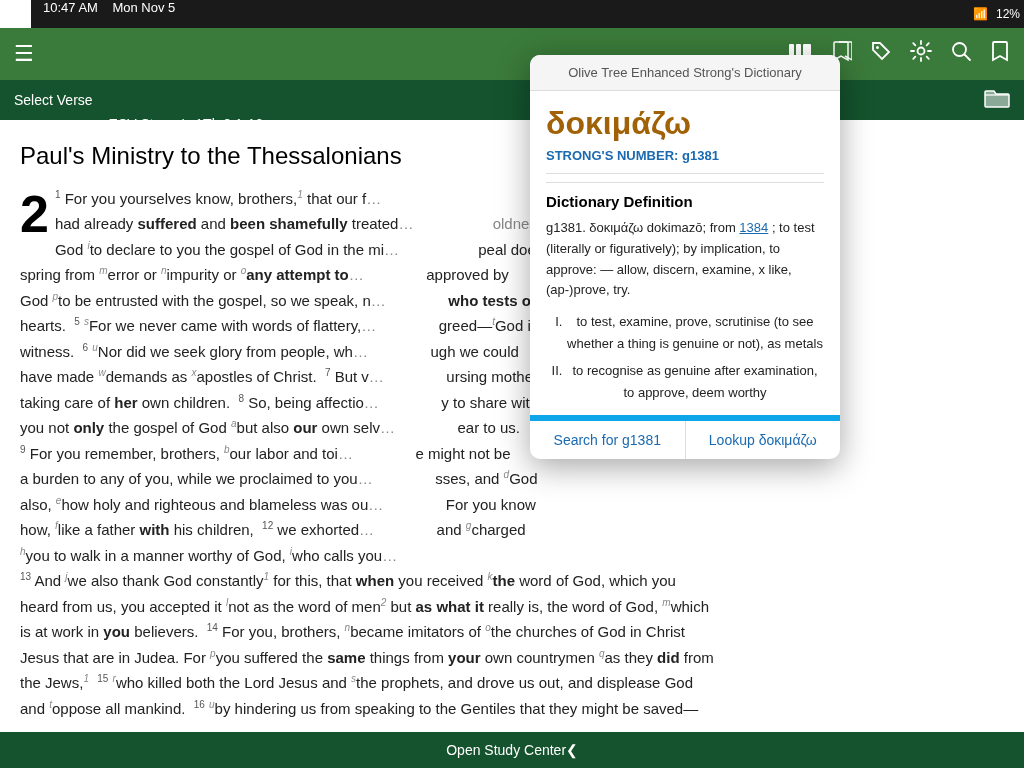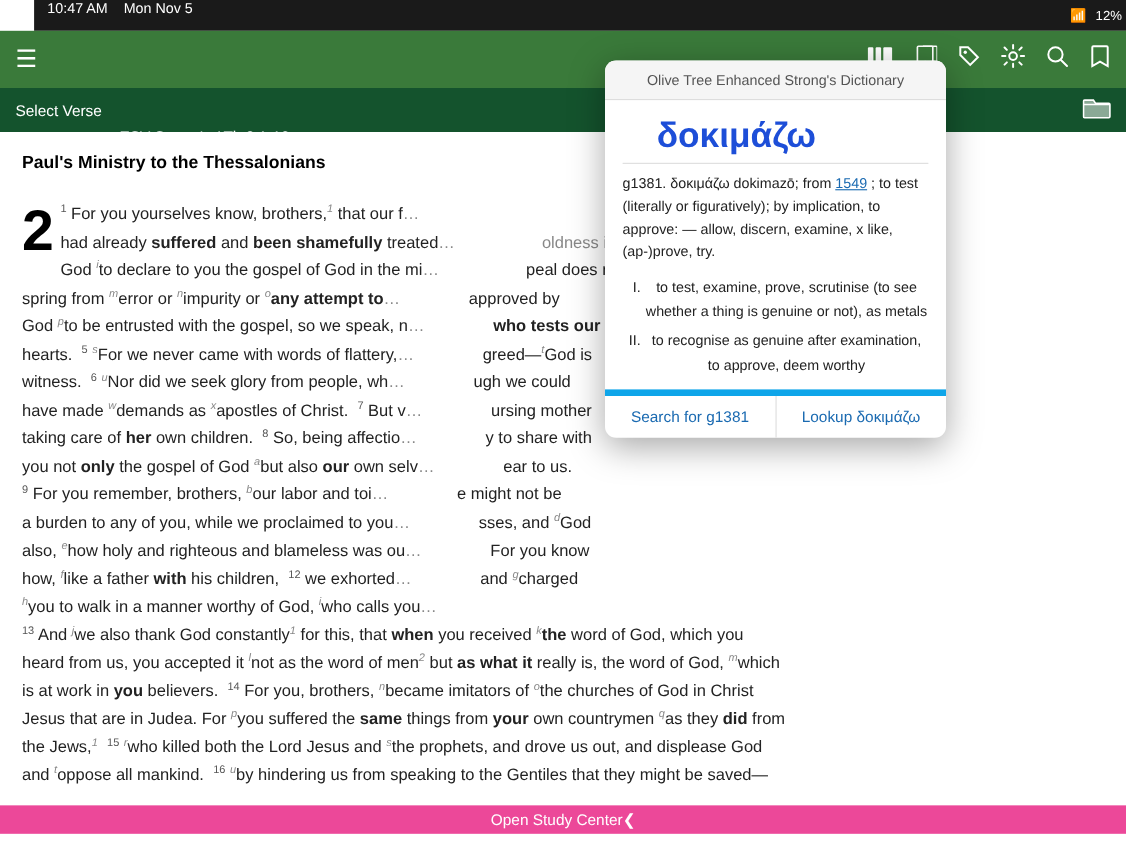--- a/index.html
+++ b/index.html
@@ -39,58 +39,58 @@
     .nav-icon { color: #fff; font-size: 18px; cursor: pointer; }
 
     
     #bible-content {
       width: 100%; height: calc(768px - 28px - 52px - 40px - 36px);
       background: #fff; overflow: hidden; position: relative;
       padding: 16px 20px; font-size: 15px; line-height: 1.65;
       color: #222;
     }
     #bible-content h1 {
-      font-size: 16px; font-weight: bold; color: #000; margin-bottom: 20px;
+      font-size: 24px; font-weight: normal; color: #000; margin-bottom: 10px;
     }
     .chapter-num {
       float: left; font-size: 52px; font-weight: bold; color: #000;
       line-height: 1; margin-right: 6px; margin-top: 2px;
     }
     .verse-num { font-size: 10px; vertical-align: super; color: #555; }
     .footnote { font-size: 10px; vertical-align: super; color: #888; font-style: italic; }
 
     
     #bottom-bar {
-      width: 100%; height: 26px; background: #ec4899;
+      width: 100%; height: 36px; background: #14532d;
       display: flex; align-items: center; justify-content: center; gap: 0;
       cursor: pointer;
     }
     #bottom-bar span { color: #fff; font-size: 14px; }
 
     
     #dict-popup {
       position: absolute;
-      top: 55px; left: 550px;
+      top: 55px; left: 530px;
       width: 310px;
       background: #fff;
       border-radius: 10px;
       box-shadow: 0 8px 32px rgba(0,0,0,0.35);
       z-index: 100;
       overflow: hidden;
     }
     #dict-header {
       background: #f5f5f5;
       padding: 10px 14px;
       font-size: 13px; color: #555;
       border-bottom: 1px solid #ddd;
       text-align: center;
     }
     #dict-body { padding: 14px 16px 0 16px; }
     #dict-greek {
-      font-size: 32px; font-weight: bold; color: #1d4ed8; margin-bottom: 6px; margin-left: 31px;
+      font-size: 32px; font-weight: bold; color: #a16207; margin-bottom: 6px;
     }
     #dict-strongs-label { font-size: 13px; color: #c0392b; font-weight: bold; margin-bottom: 10px; }
     #dict-strongs-label span { color: #1a6ab1; }
     #dict-def-title { font-size: 15px; font-weight: bold; color: #000; margin-bottom: 8px; border-top: 1px solid #ddd; padding-top: 10px; }
     #dict-def-body { font-size: 13px; color: #222; line-height: 1.6; margin-bottom: 10px; }
     #dict-av { font-size: 13px; color: #222; line-height: 1.6; margin-bottom: 10px; }
     #dict-list { font-size: 13px; color: #222; line-height: 1.65; padding-left: 20px; margin-bottom: 12px; }
     #dict-list li { margin-bottom: 6px; text-align: center; }
     #dict-footer {
       display: flex; border-top: 6px solid #0ea5e9;
@@ -212,24 +212,29 @@
   <span>Open Study Center</span>
   <span style="font-size:14px;">❮</span>
 </div>
 
 <div id="dict-popup">
   <div id="dict-header">
     <span>Olive Tree Enhanced Strong's Dictionary</span>
   </div>
   <div id="dict-body">
     <div id="dict-greek">δοκιμάζω</div>
+    <div id="dict-strongs-label">
+      <span>STRONG'S NUMBER:</span>
+      <span style="cursor:pointer;">g1381</span>
+    </div>
     <div style="border-top:1px solid #ddd; margin-bottom:8px;"></div>
+    <div id="dict-def-title">Dictionary Definition</div>
     <div id="dict-def-body">
       <span>g1381. δοκιμάζω dokimazō; from</span>
-      <span style="color:#1a6ab1;text-decoration:underline;cursor:pointer;">1549</span>
+      <span style="color:#1a6ab1;text-decoration:underline;cursor:pointer;">1384</span>
       <span>; to test (literally or figuratively); by implication, to approve: — allow, discern, examine, x like, (ap-)prove, try.</span>
     </div>
     <ol id="dict-list" style="list-style-type: upper-roman;">
       <li>to test, examine, prove, scrutinise (to see whether a thing is genuine or not), as metals</li>
       <li>to recognise as genuine after examination, to approve, deem worthy</li>
     </ol>
   </div>
   <div id="dict-footer">
     <button class="dict-footer-btn">Search for g1381</button>
     <button class="dict-footer-btn">Lookup δοκιμάζω</button>

